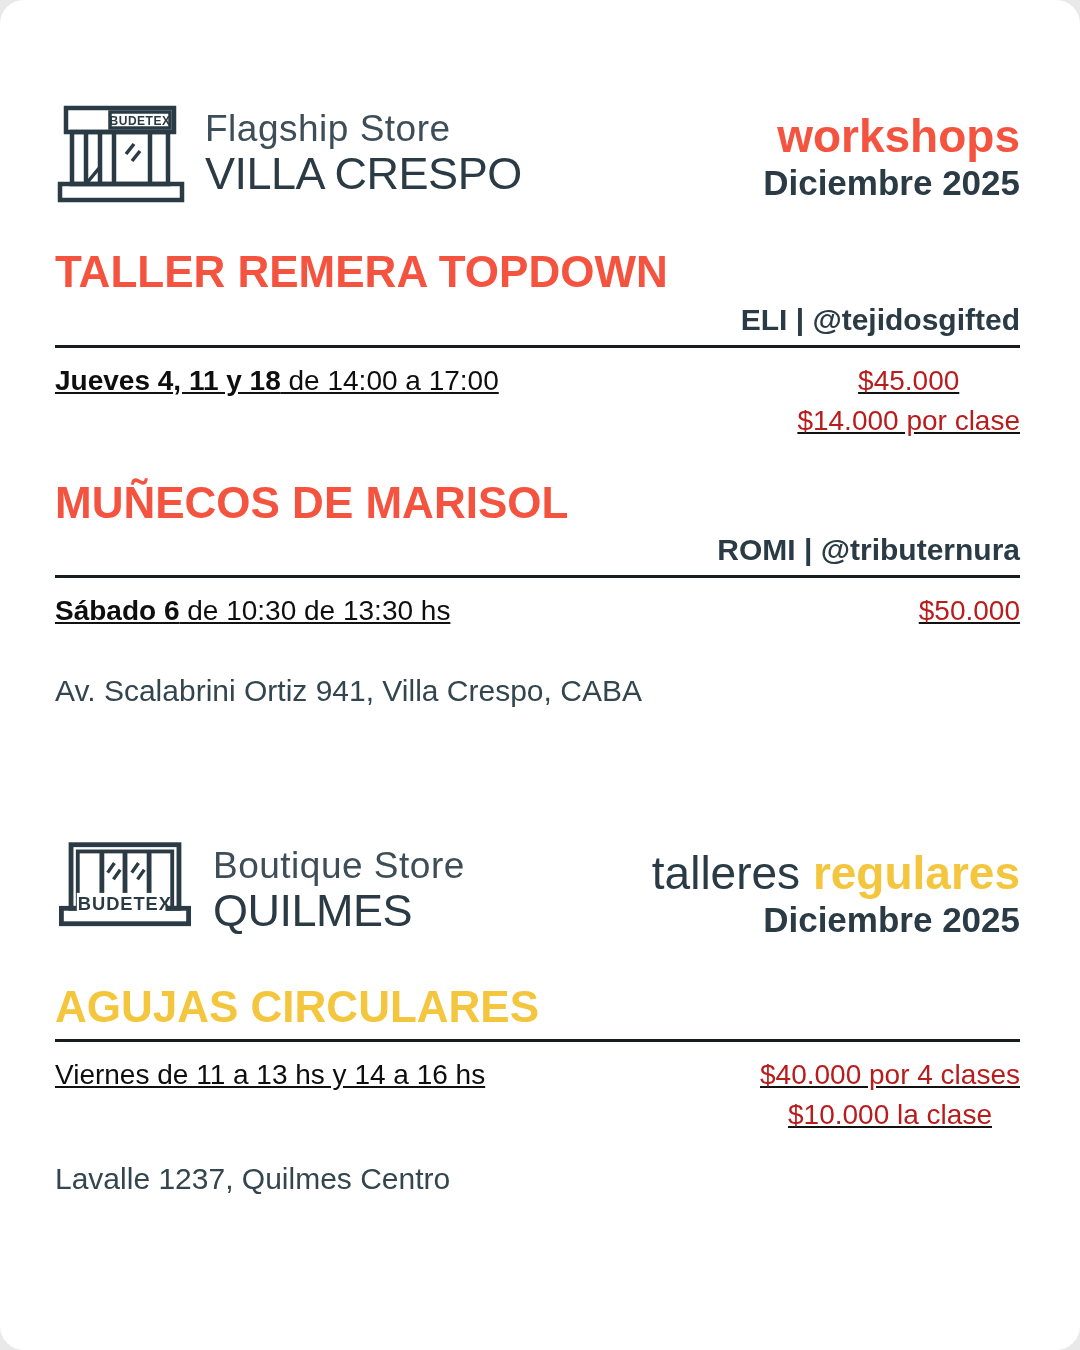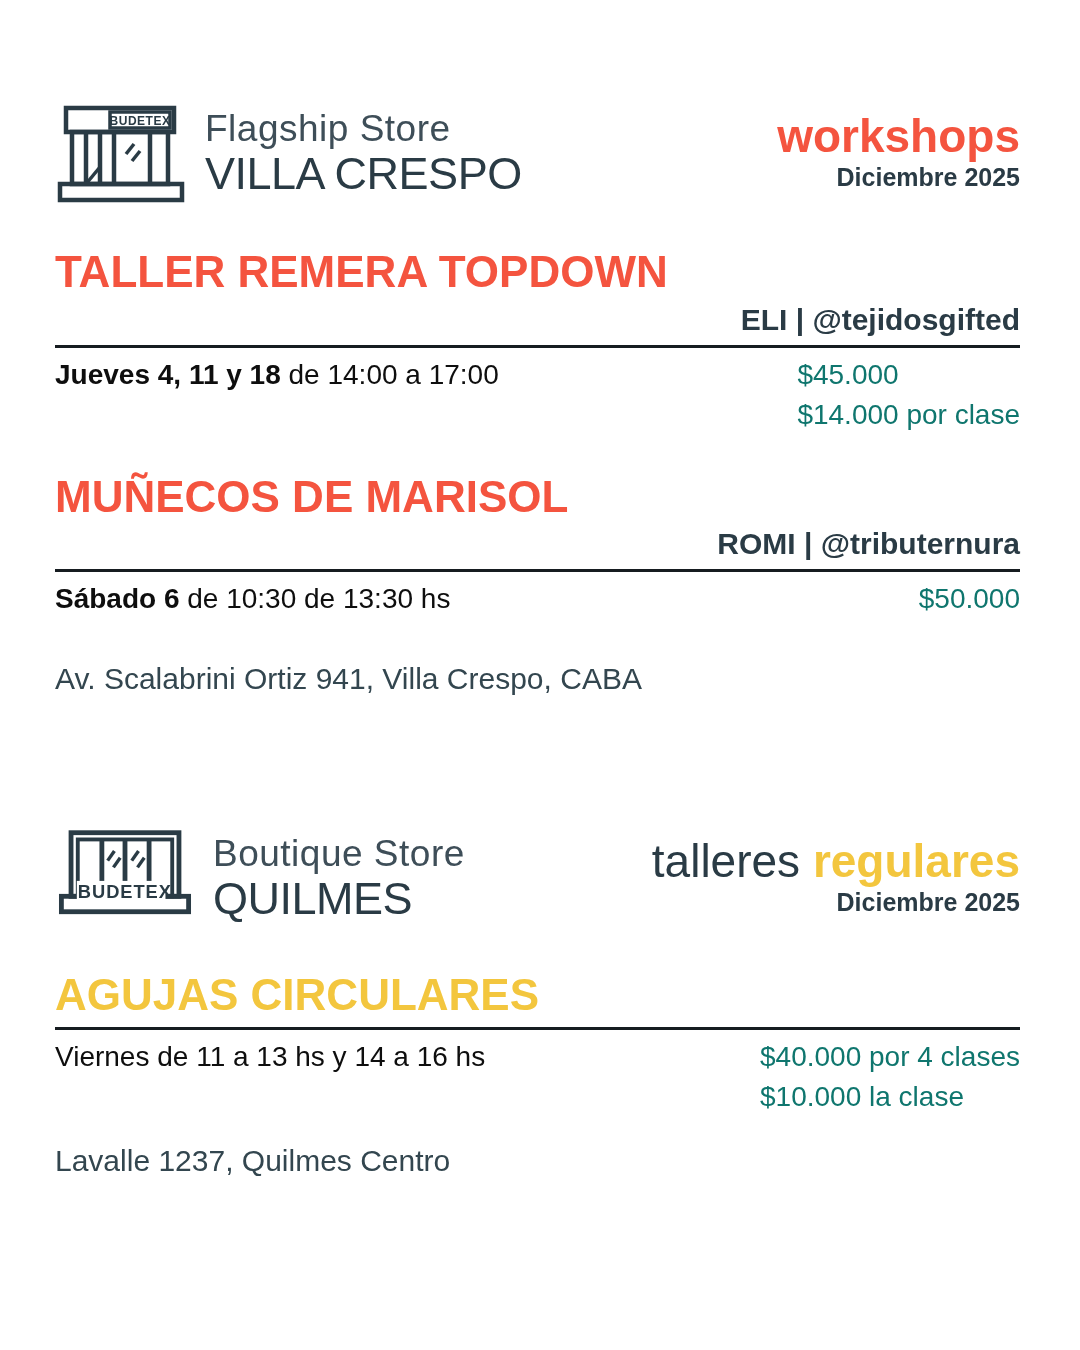--- a/index.html
+++ b/index.html
@@ -5,20 +5,21 @@
   html, body { margin: 0; padding: 0; background: #e9e9e9; }
   .page {
     position: relative;
     width: 1080px;
     height: 1350px;
     margin: 0 auto;
     background: #ffffff;
     font-family: "Liberation Sans", "DejaVu Sans", sans-serif;
     color: #111111;
     overflow: hidden;
+    border-radius: 24px;
   }
   .content { padding: 0 60px 0 55px; }
 
   
   .brand-row {
     display: flex;
     justify-content: space-between;
     align-items: flex-start;
   }
   .brand { display: flex; align-items: flex-start; }
@@ -34,21 +35,21 @@
   .brand-line2 {
     font-size: 45px;
     font-weight: 400;
     color: #2a3b45;
     line-height: 1.1;
     letter-spacing: -0.5px;
   }
   .header-right { text-align: right; padding-top: 12px; }
   .header-title { font-size: 46px; font-weight: 700; line-height: 1.05; }
   .header-title .plain { font-weight: 400; color: #2a3b45; }
-  .header-subtitle { font-size: 25px; font-weight: 700; color: #2a3b45; margin-top: 3px; }
+  .header-subtitle { font-size: 35px; font-weight: 700; color: #2a3b45; margin-top: 3px; }
   .red-text    { color: #f4543f; }
   .yellow-text { color: #f3c63e; }
 
   
   .w-title {
     font-size: 44px;
     font-weight: 700;
     line-height: 1.08;
     margin: 0;
   }
@@ -71,25 +72,26 @@
   }
   .rule {
     border: none;
     border-top: 3px solid #161c20;
     margin: 8px 0 0 0;
   }
   .w-details {
     display: flex;
     justify-content: space-between;
     align-items: flex-start;
-    margin-top: 7px;
+    margin-top: 13px;
+    text-decoration: underline;
   }
   .w-schedule { font-size: 28px; line-height: 40px; color: #0e0e0e; }
   .w-schedule .b { font-weight: 700; }
-  .w-prices { text-align: left; font-size: 28px; line-height: 40px; color: #0f766e; }
+  .w-prices { text-align: center; font-size: 28px; line-height: 40px; color: #b91c1c; }
 
   .address {
     font-size: 30px;
     color: #33464f;
     line-height: 1.2;
   }
 
   
   .sec-villa { padding-top: 100px; }
   .w1 { margin-top: 38px; }

